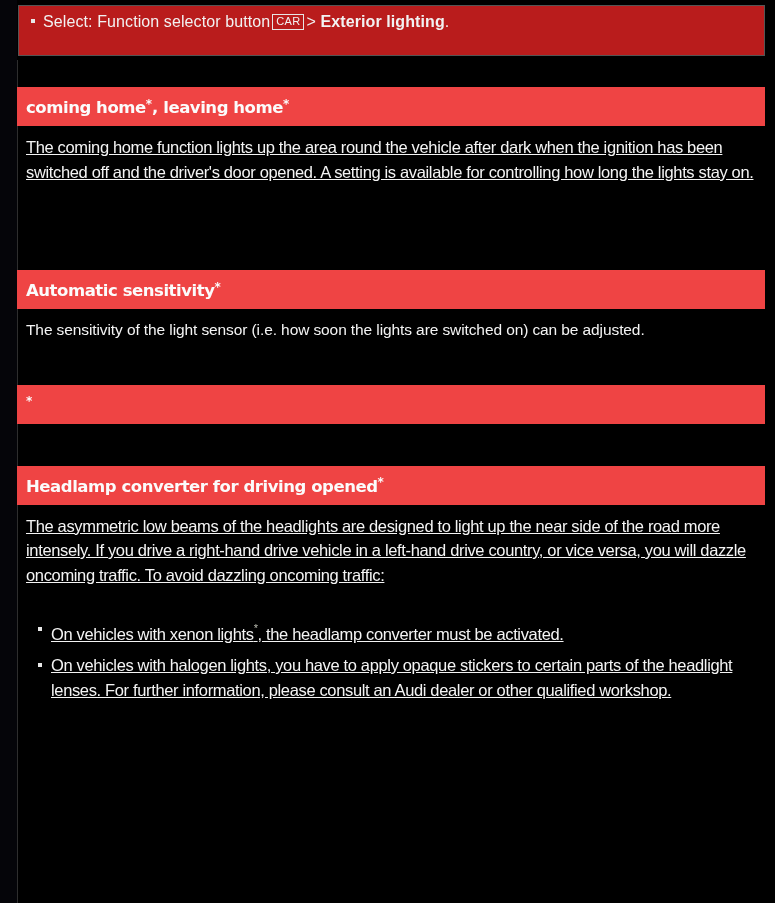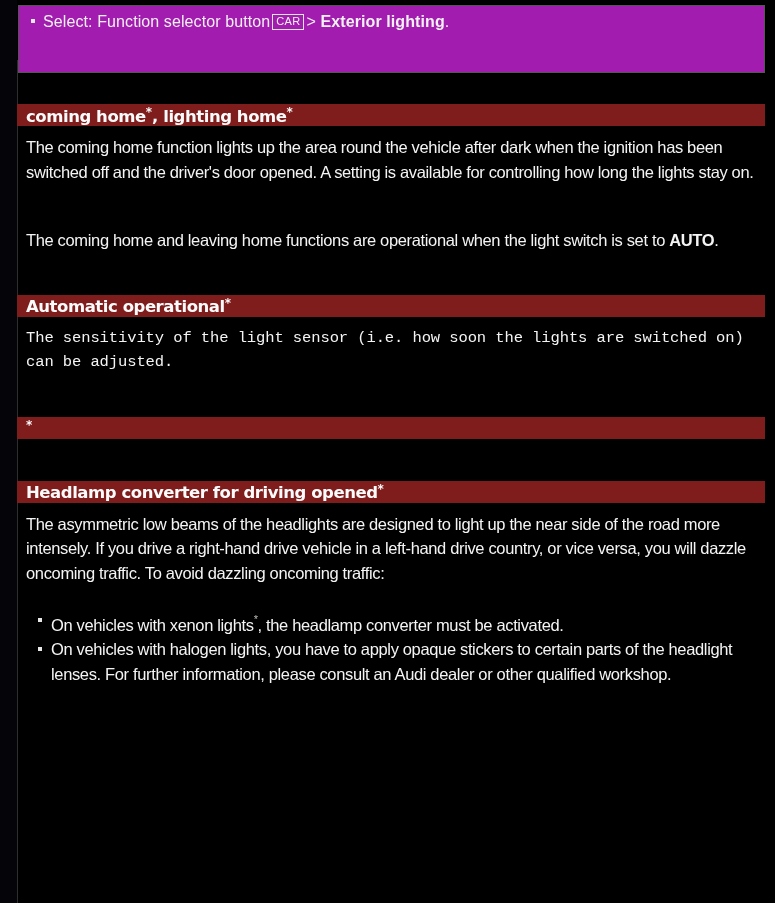--- a/index.html
+++ b/index.html
@@ -37,22 +37,22 @@
     position: absolute;
     left: 17px;
     top: 0;
     width: 749px;
   }
 
   
   .callout {
     margin: 5px 1px 0 1px;
     border: 1px solid #555555;
-    background: #a21caf;
-    height: 68px;
+    background: #b91c1c;
+    height: 51px;
     padding: 6px 0 0 0;
   }
   .callout-line {
     display: flex;
     align-items: baseline;
     padding-left: 12px;
     font-size: 16px;
     line-height: 20px;
     letter-spacing: .1px;
   }
@@ -76,23 +76,23 @@
     margin: 0 2px;
     position: relative;
     top: -1px;
     vertical-align: middle;
   }
   .b { font-weight: bold; }
 
   
   .section { }
   .sec-head {
-    background: #7f1d1d;
+    background: #ef4444;
     width: 748px;
-    height: 22px;
+    height: 39px;
     padding: 2px 0 0 9px;
     display: flex;
     align-items: center;
     font-family: "DejaVu Sans", sans-serif;
     font-weight: bold;
     font-size: 16.5px;
     letter-spacing: -0.45px;
     color: #fbfbfb;
     white-space: nowrap;
   }
@@ -106,23 +106,24 @@
   }
   .sec-body {
     padding: 9px 10px 0 9px;
     font-size: 16.5px;
     line-height: 24.5px;
     color: #f4f4f4;
   }
   .narrow {
     font-family: "Liberation Sans", sans-serif;
     letter-spacing: -0.35px;
+    text-decoration: underline;
   }
   .wide {
-    font-family: Liberation Mono, monospace;
+    font-family: Liberation Sans, sans-serif;
     font-size: 15.5px;
     letter-spacing: -0.1px;
   }
   p { margin: 0; }
   .gap { height: 22px; }
 
   .sup-note {
     font-size: 11px;
     vertical-align: super;
     position: relative;
@@ -132,20 +133,21 @@
 
   ul.bullets {
     list-style: none;
     margin: 0;
     padding: 0;
   }
   ul.bullets li {
     position: relative;
     padding-left: 25px;
     margin-bottom: 0px;
+    margin-top: 7px;
   }
   ul.bullets li::before {
     content: "";
     position: absolute;
     left: 12px;
     top: 10px;
     width: 4px;
     height: 4px;
     background: #e8e8e8;
   }
@@ -170,36 +172,35 @@
         <span class="b">Exterior lighting</span><span>.</span></span>
     </div>
   </div>
 
   <div class="sp-s1"></div>
 
   <div class="section">
     <div class="sec-head">
       <span>coming home</span>
         <span class="sup">*</span>
-        <span>, lighting home</span>
+        <span>, leaving home</span>
         <span class="sup">*</span>
     </div>
     <div class="sec-body narrow">
       <p>The coming home function lights up the area round the vehicle after dark when the ignition has been switched off and the driver's door opened. A setting is available for controlling how long the lights stay on.</p>
       <div class="gap"></div>
       <div class="gap"></div>
-      <p><span>The coming home and leaving home functions are operational when the light switch is set to </span><span class="b">AUTO</span><span>.</span></p>
     </div>
   </div>
 
   <div class="sp-s2"></div>
 
   <div class="section">
     <div class="sec-head">
-      <span>Automatic operational</span>
+      <span>Automatic sensitivity</span>
         <span class="sup">*</span>
     </div>
     <div class="sec-body wide">
       <p>The sensitivity of the light sensor (i.e. how soon the lights are switched on) can be adjusted.</p>
     </div>
   </div>
 
   <div class="sp-s3"></div>
 
   <div class="section">

